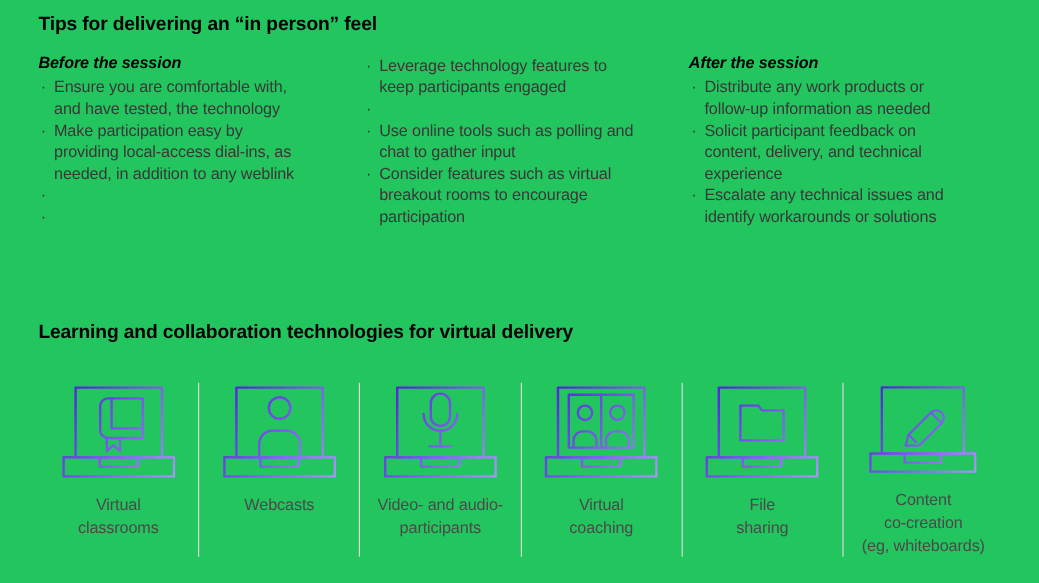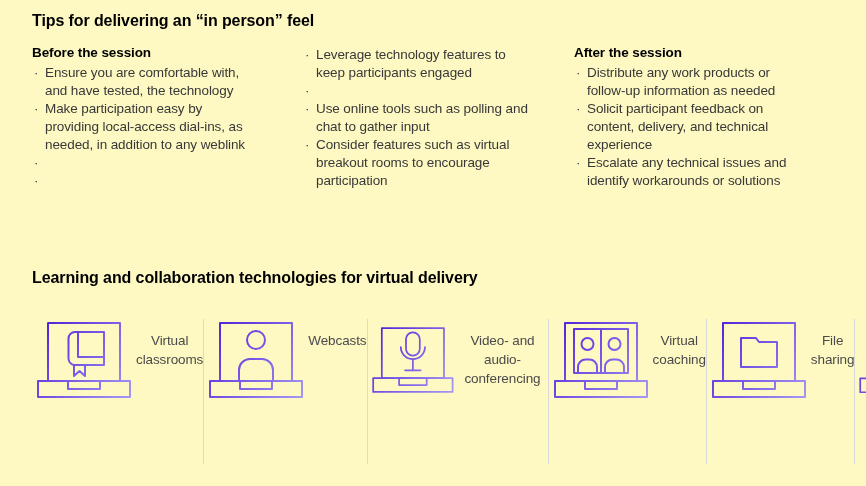--- a/index.html
+++ b/index.html
@@ -3,49 +3,49 @@
 <meta charset="utf-8">
 <style>
   :root{
     --heading-text:#000000;
     --body-text:#383838;
     --label-text:#4a4a4a;
     --divider:#d8d8d8;
   }
   *{box-sizing:border-box;}
   body{margin:0;background:#ffffff;font-family:"Liberation Sans",sans-serif;}
-  .canvas{position:relative;width:866px;height:486px;background:#fef9c3;overflow:hidden;}
+  .canvas{position:relative;width:866px;height:486px;background:#22c55e;overflow:hidden;}
 
   .section-title{
     position:absolute;left:32px;
     font-size:16px;font-weight:bold;color:var(--heading-text);
     letter-spacing:-0.1px;line-height:20px;
   }
   #tips-title{top:11px;}
   #tech-title{top:268px;}
 
   .columns{
     position:absolute;left:32px;top:44px;
     display:grid;grid-template-columns:260px 260px 260px;column-gap:11px;
   }
   .col-heading{
     font-size:13.5px;font-weight:bold;color:var(--heading-text);
-    line-height:18px;letter-spacing:-0.1px;
+    line-height:18px;letter-spacing:-0.1px;font-style:italic;
   }
   ul.bullets{margin:2px 0 0;padding:0;list-style:none;}
   li.bullet{display:flex;font-size:13.5px;color:var(--body-text);line-height:18px;}
   .bullet-dot{flex:0 0 13px;padding-left:2px;color:var(--body-text);}
   .bullet-text{white-space:pre-line;letter-spacing:-0.1px;}
 
   .tech-row{
     position:absolute;left:32px;top:319px;width:804px;height:145px;
     display:flex;
   }
   .tech-cell{
-    flex:1 1 0;display:flex;flex-direction:row;
+    flex:1 1 0;display:flex;flex-direction:column;align-items:center;
   }
   .tech-cell + .tech-cell{border-left:1px solid var(--divider);}
   .tech-icon{display:block;margin-top:2px;}
   .tech-label{
     margin-top:12px;font-size:13.5px;line-height:19px;color:var(--label-text);
     text-align:center;white-space:pre-line;letter-spacing:-0.1px;
   }
 </style>
 </head>
 <body>
@@ -183,21 +183,21 @@
           <rect x="16" y="2" width="72" height="58"></rect>
           <rect x="6" y="60" width="92" height="16"></rect>
           <rect x="36" y="60" width="32" height="8"></rect>
           <rect x="44" y="7" width="16" height="27" rx="8"></rect>
           <path d="M38,24 a14,14 0 0 0 28,0"></path>
           <path d="M52,38 v13"></path>
           <path d="M43,51 h18"></path>
         </g>
       </svg>
       <div class="tech-label">Video- and audio-
-conferencing</div>
+participants</div>
     </div>
 
     <div class="tech-cell">
       <svg class="tech-icon" width="104" height="78" viewBox="0 0 104 78">
         <defs>
           <linearGradient id="gi4" gradientUnits="userSpaceOnUse" x1="0" y1="0" x2="104" y2="78">
             <stop class="grad-start" offset="0" stop-color="#4719d7"></stop>
             <stop class="grad-end" offset="1" stop-color="#aa9cf5"></stop>
           </linearGradient>
         </defs>

